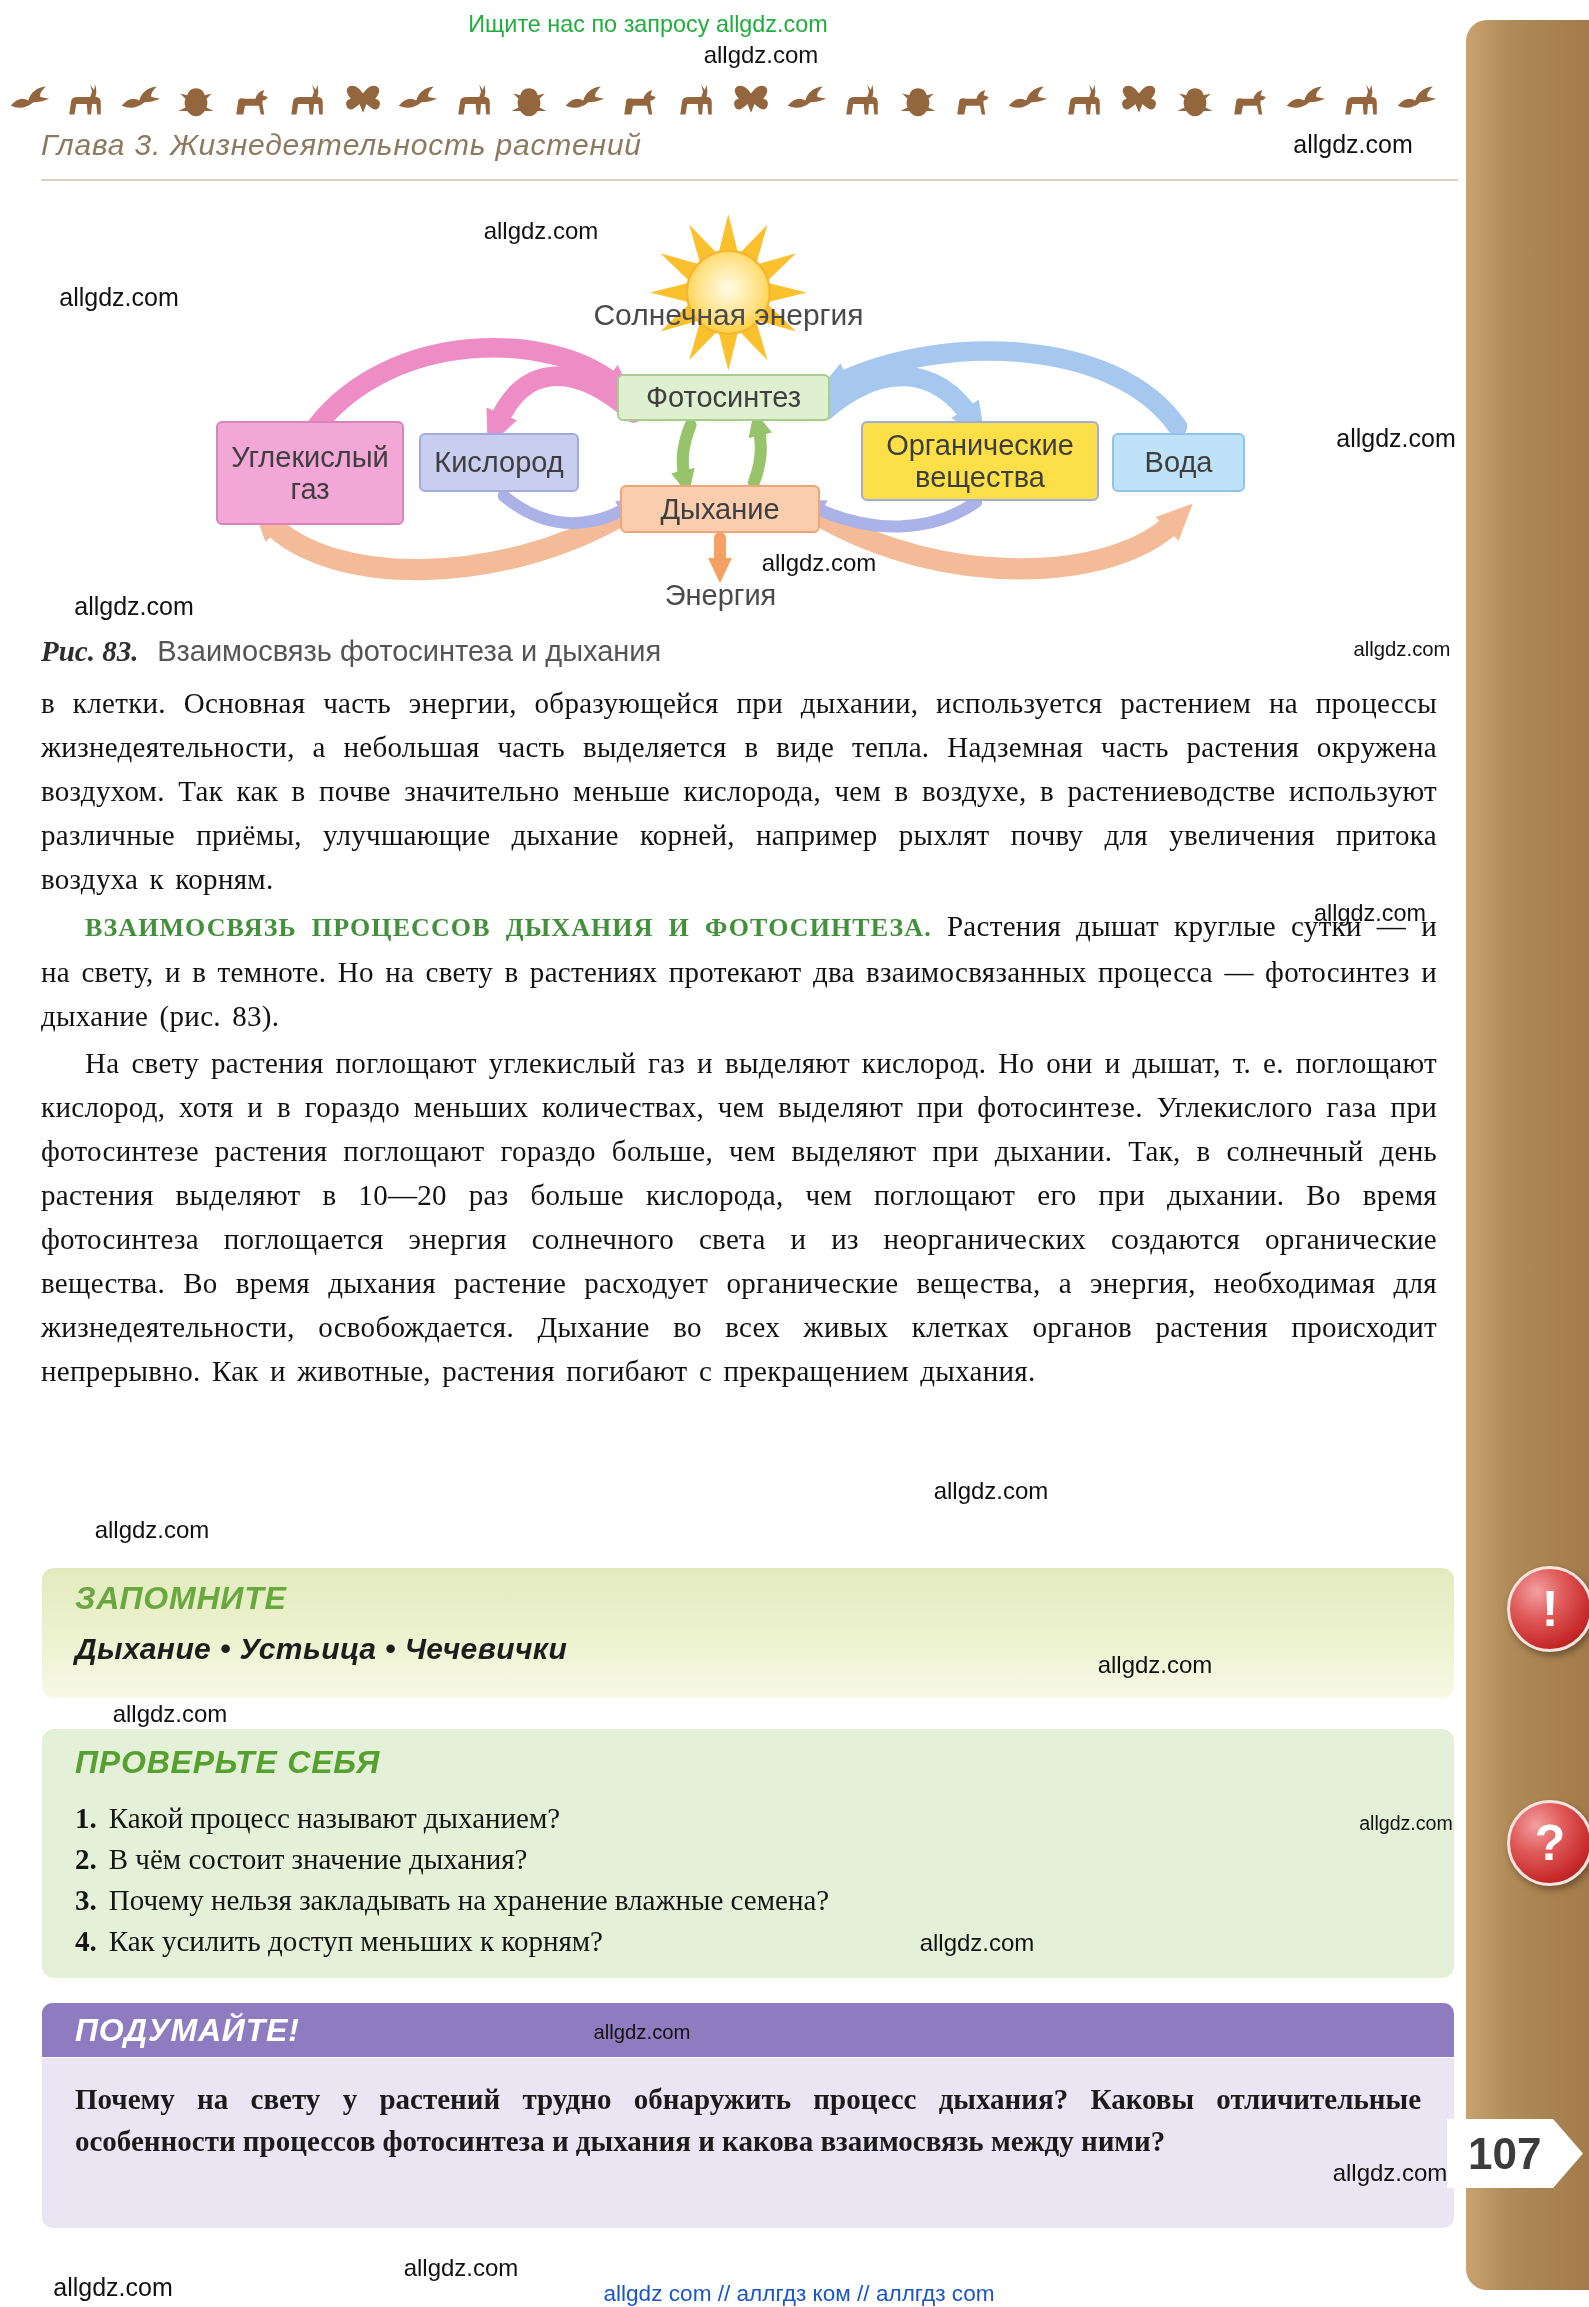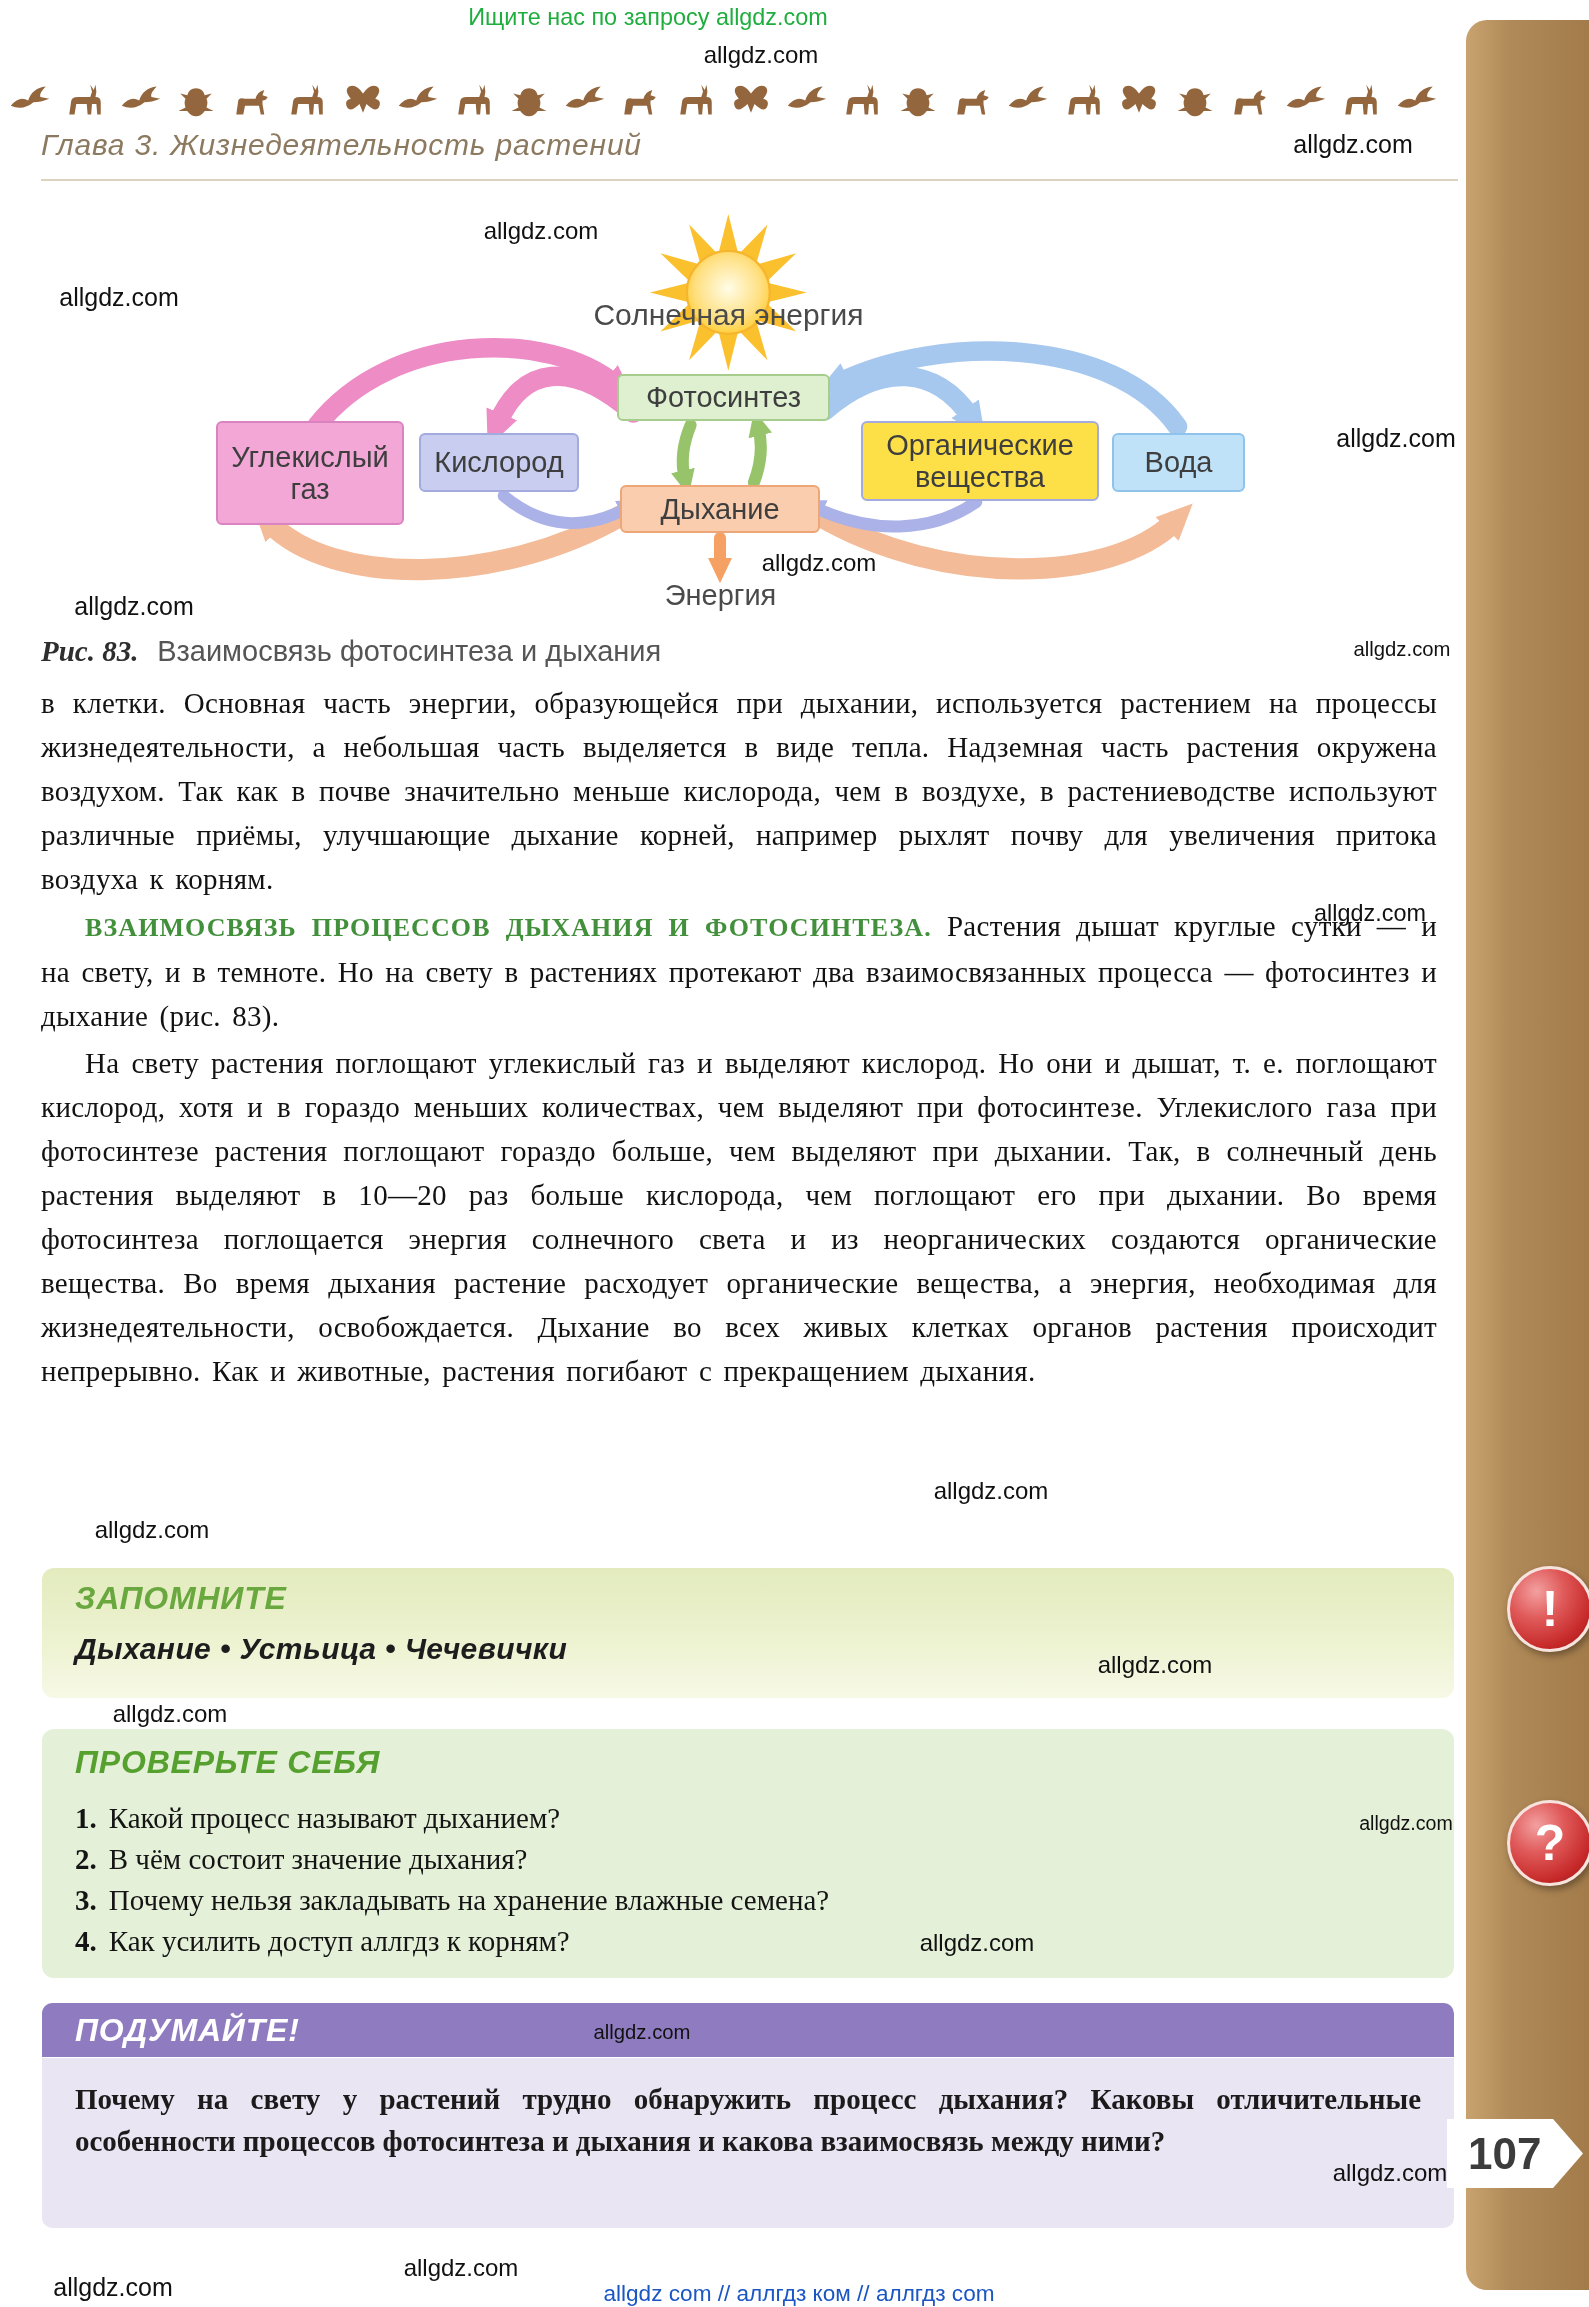--- a/index.html
+++ b/index.html
@@ -307,34 +307,34 @@
   <div class="q-row">
     <span class="q-num">1.</span><span>Какой процесс называют дыханием?</span>
   </div>
   <div class="q-row">
     <span class="q-num">2.</span><span>В чём состоит значение дыхания?</span>
   </div>
   <div class="q-row">
     <span class="q-num">3.</span><span>Почему нельзя закладывать на хранение влажные семена?</span>
   </div>
   <div class="q-row">
-    <span class="q-num">4.</span><span>Как усилить доступ аллгдз к корням?</span>
+    <span class="q-num">4.</span><span>Как усилить доступ меньших к корням?</span>
   </div>
 </div>
 
 <div class="think-header">ПОДУМАЙТЕ!</div>
 <div class="think-body">Почему на свету у растений трудно обнаружить процесс дыхания? Каковы отличительные особенности процессов фотосинтеза и дыхания и какова взаимосвязь между ними?</div>
 
 <div class="badge badge-excl">!</div>
 <div class="badge badge-quest">?</div>
 
 <div class="page-tab">107</div>
 
 <div>
-    <span class="wm" style="left: 648px; top: 4px; font-size: 23.4px; color: rgb(31, 174, 61);">Ищите нас по запросу allgdz.com</span>
+    <span class="wm" style="left: 648px; top: 11px; font-size: 23.4px; color: rgb(31, 174, 61);">Ищите нас по запросу allgdz.com</span>
     <span class="wm" style="left: 761px; top: 41px; font-size: 24px; color: rgb(17, 17, 17);">allgdz.com</span>
     <span class="wm" style="left: 1353px; top: 130px; font-size: 25px; color: rgb(17, 17, 17);">allgdz.com</span>
     <span class="wm" style="left: 541px; top: 217px; font-size: 24px; color: rgb(17, 17, 17);">allgdz.com</span>
     <span class="wm" style="left: 119px; top: 283px; font-size: 25px; color: rgb(17, 17, 17);">allgdz.com</span>
     <span class="wm" style="left: 1396px; top: 424px; font-size: 25px; color: rgb(17, 17, 17);">allgdz.com</span>
     <span class="wm" style="left: 819px; top: 549px; font-size: 24px; color: rgb(17, 17, 17);">allgdz.com</span>
     <span class="wm" style="left: 134px; top: 592px; font-size: 25px; color: rgb(17, 17, 17);">allgdz.com</span>
     <span class="wm" style="left: 1402px; top: 638px; font-size: 20.3px; color: rgb(17, 17, 17);">allgdz.com</span>
     <span class="wm" style="left: 1370px; top: 900px; font-size: 23.4px; color: rgb(17, 17, 17);">allgdz.com</span>
     <span class="wm" style="left: 991px; top: 1477px; font-size: 24px; color: rgb(17, 17, 17);">allgdz.com</span>

